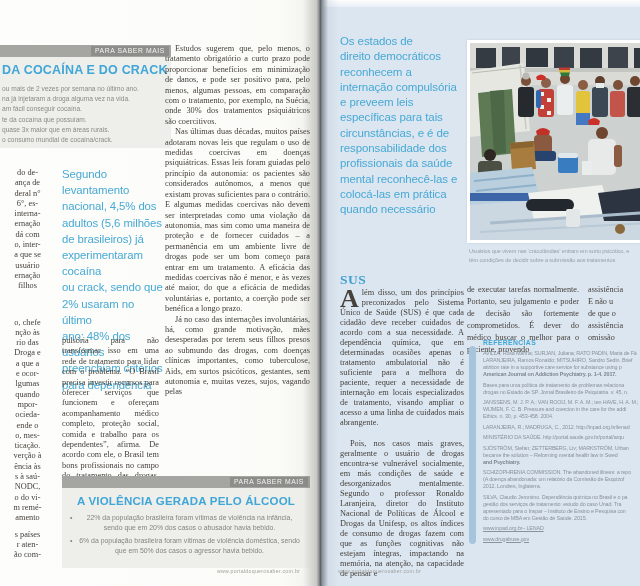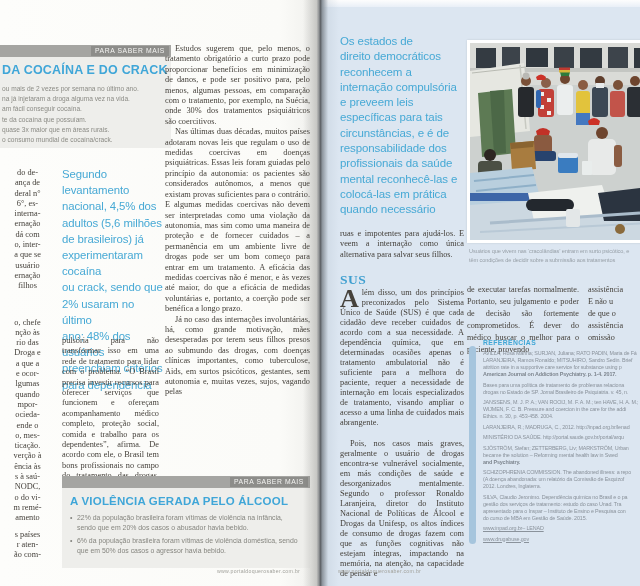--- a/index.html
+++ b/index.html
@@ -36,21 +36,21 @@
   .col1 { position:absolute; left:0; top:168px; width:55px; text-align:center;
     font-size:8.3px; line-height:10.3px; color:#45413b; }
   .fragline.gap-lg { margin-top:26px; }
   .fragline.gap-sm { margin-top:6px;font-family:Liberation Serif, serif; }
 
   .pq-left { position:absolute; left:62px; top:166px; width:104px; font-size:11.4px; line-height:16.2px; }
   .col2body { position:absolute; left:62px; top:336px; width:97px; }
   .col3 { position:absolute; left:165px; top:44px; width:145px; }
   .col3 p { margin:0; text-indent:10px; }
 
-  .infobox-bottom { position:absolute; left:62px; top:476px; width:248px; }
+  .infobox-bottom { position:absolute; left:62px; top:476px; width:248px;text-align:center; }
   .infobox-bottom .boxbody { background:#eeeeeb; padding:6px 8px 8px 8px; min-height:56px; box-sizing:border-box; }
   .infobox-bottom .boxtitle { font-size:11.5px; margin:1px 0 6px 0; letter-spacing:.2px; }
   .alcobullet { font-family:"Liberation Sans",sans-serif; font-size:6.9px; color:#85857f;
     line-height:9.7px; margin-bottom:4px; padding-left:7px; position:relative; }
   .alcobullet::before { content:"•"; position:absolute; left:0; top:0; }
 
   
   .pq-right { position:absolute; left:18px; top:34px; width:134px; font-size:11.5px; line-height:15.3px; }
   .rp-intro { position:absolute; left:18px; top:229px; width:124px; }
   .sus-heading { position:absolute; left:18px; top:272px; font-weight:bold; font-size:13.5px;
@@ -194,21 +194,20 @@
 internação compulsória
 e preveem leis
 específicas para tais
 circunstâncias, e é de
 responsabilidade dos
 profissionais da saúde
 mental reconhecê-las e
 colocá-las em prática
 quando necessário</div>
 
-    <div class="body rp-intro">ruas e impotentes para ajudá-los. E veem a internação como única alternativa para salvar seus filhos.</div>
 
     <div class="sus-heading">SUS</div>
 
     <div class="rp-col1">
       <p class="body"><span class="dropcap">A</span><span>lém disso, um dos princípios preconizados pelo Sistema Único de Saúde (SUS) é que cada cidadão deve receber cuidados de acordo com a sua necessidade. A dependência química, que em determinadas ocasiões apenas o tratamento ambulatorial não é suficiente para a melhora do paciente, requer a necessidade de internação em locais especializados de tratamento, visando ampliar o acesso a uma linha de cuidados mais abrangente.</span></p>
       <p class="body">Pois, nos casos mais graves, geralmente o usuário de drogas encontra-se vulnerável socialmente, em más condições de saúde e desorganizados mentalmente. Segundo o professor Ronaldo Laranjeira, diretor do Instituto Nacional de Políticas de Álcool e Drogas da Unifesp, os altos índices de consumo de drogas fazem com que as funções cognitivas não estejam íntegras, impactando na memória, na atenção, na capacidade de pensar e</p>
     </div>
 
     <div class="photo">
       <svg width="194" height="197" viewBox="0 0 194 197" preserveAspectRatio="none">

